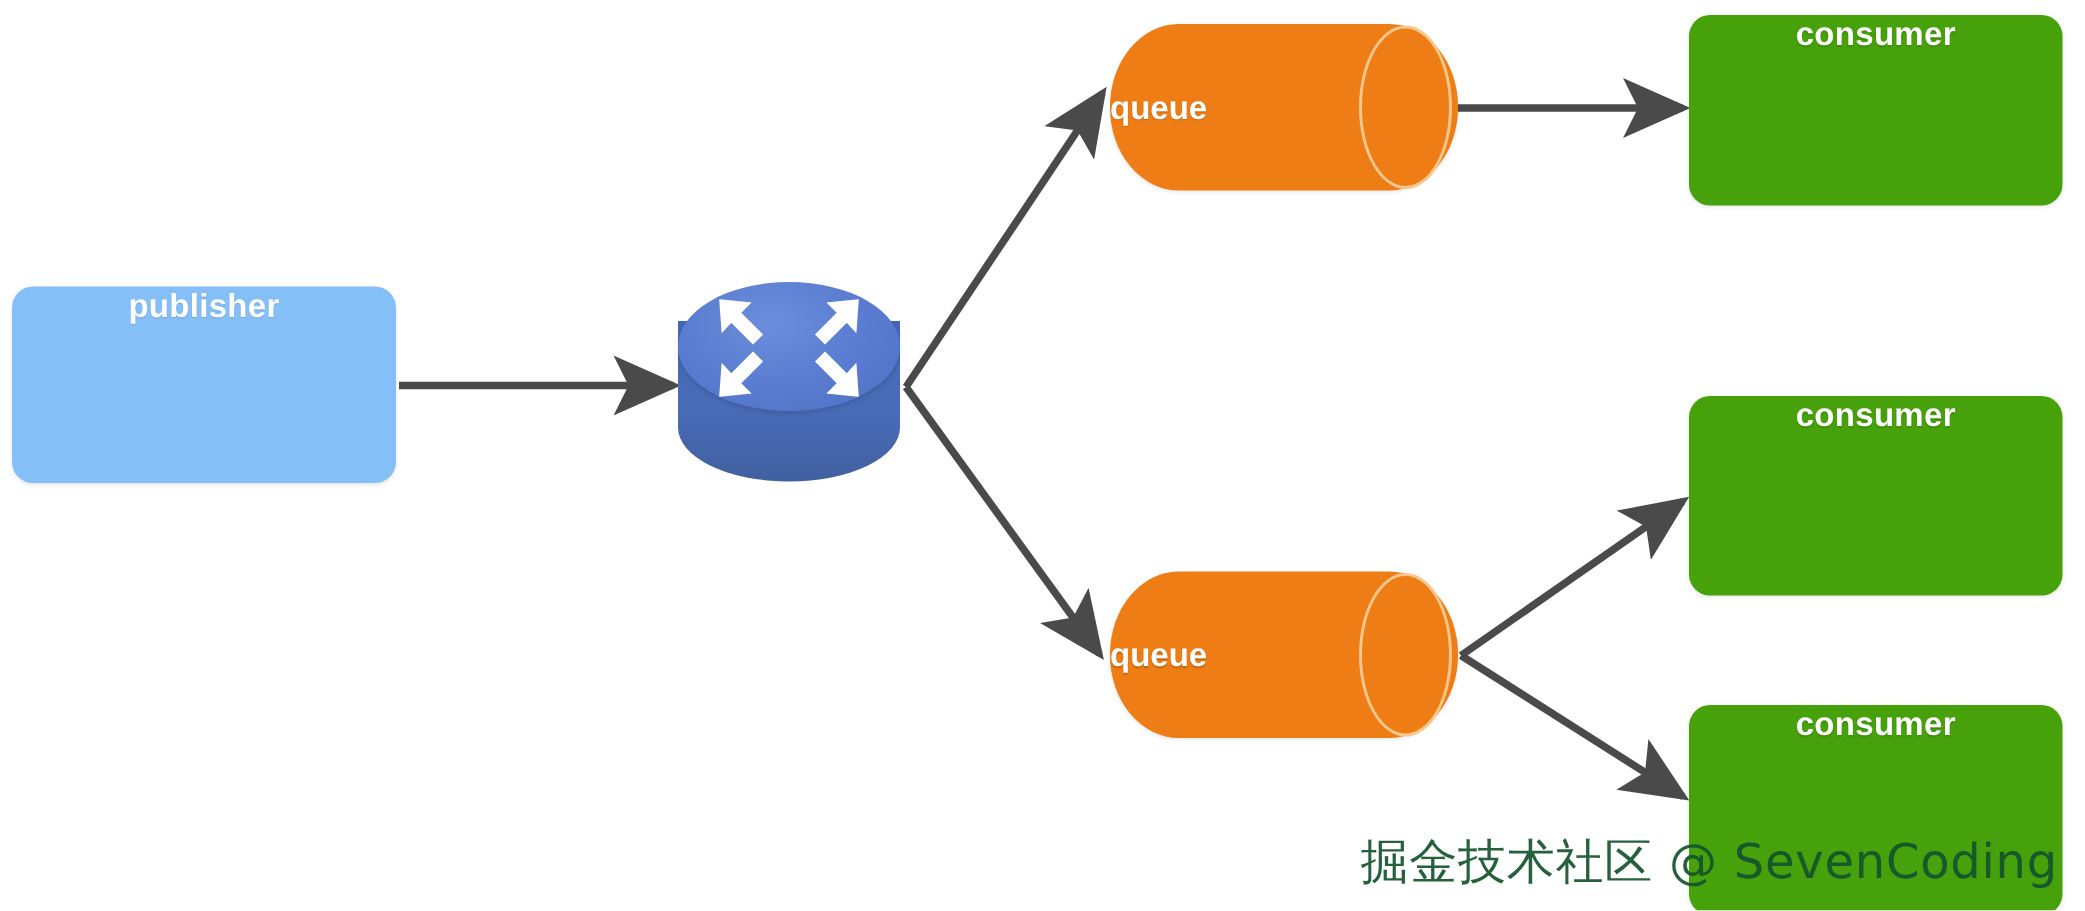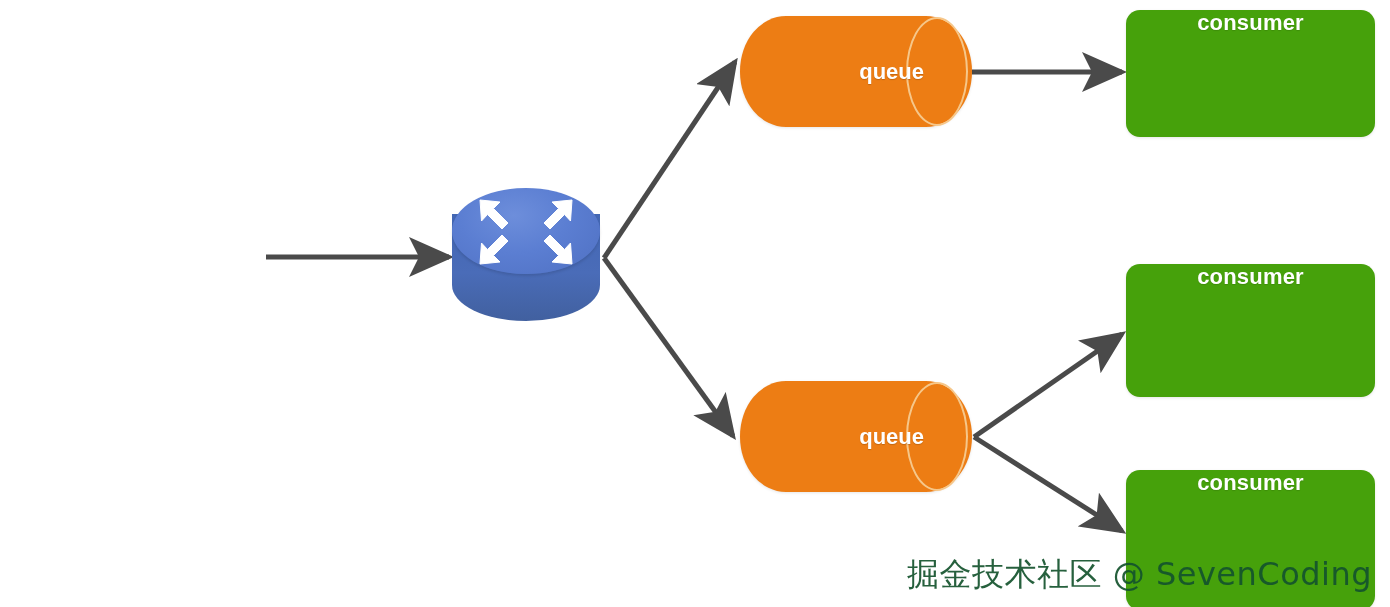--- a/index.html
+++ b/index.html
@@ -90,27 +90,26 @@
     border-radius: 50%;
     box-sizing: border-box;
     background: transparent;
   }
   .queue-node .node-label {
     position: absolute;
     left: 0;
     right: 48px;
     top: 50%;
     transform: translateY(-50%);
-    text-align: right;
+    text-align: left;
     color: #ffffff;
     font-weight: bold;
     font-size: 22px;
     text-shadow: 0 1px 1px rgba(0,0,0,0.18);
     user-select: none;
-    padding-left: 39px;
   }
 
   
   .exchange-node {
     position: absolute;
     left: 452px;
     top: 188px;
     width: 148px;
     height: 133px;
     z-index: 3;
@@ -189,20 +188,23 @@
       <line x1="604" y1="258" x2="733" y2="436"></line>
 
       <line x1="972" y1="72" x2="1122" y2="72"></line>
 
       <line x1="974" y1="437" x2="1122" y2="334"></line>
 
       <line x1="974" y1="437" x2="1122" y2="531"></line>
     </g>
   </svg>
 
+  <div class="node-box publisher-box">
+    <span class="node-label">publisher</span>
+  </div>
 
   <div class="exchange-node">
     <div class="exchange-side"></div>
     <div class="exchange-top"></div>
     <svg class="exchange-arrows" viewBox="0 0 104 76" xmlns="http://www.w3.org/2000/svg">
       <g fill="#ffffff" stroke="#ffffff" stroke-width="1">
 
         <path d="M6,6 L26,8 L19.5,14.5 L34,29 L28,35 L13.5,20.5 L7.5,27 Z"></path>
 
         <path d="M98,6 L78,8 L84.5,14.5 L70,29 L76,35 L90.5,20.5 L96.5,27 Z"></path>

